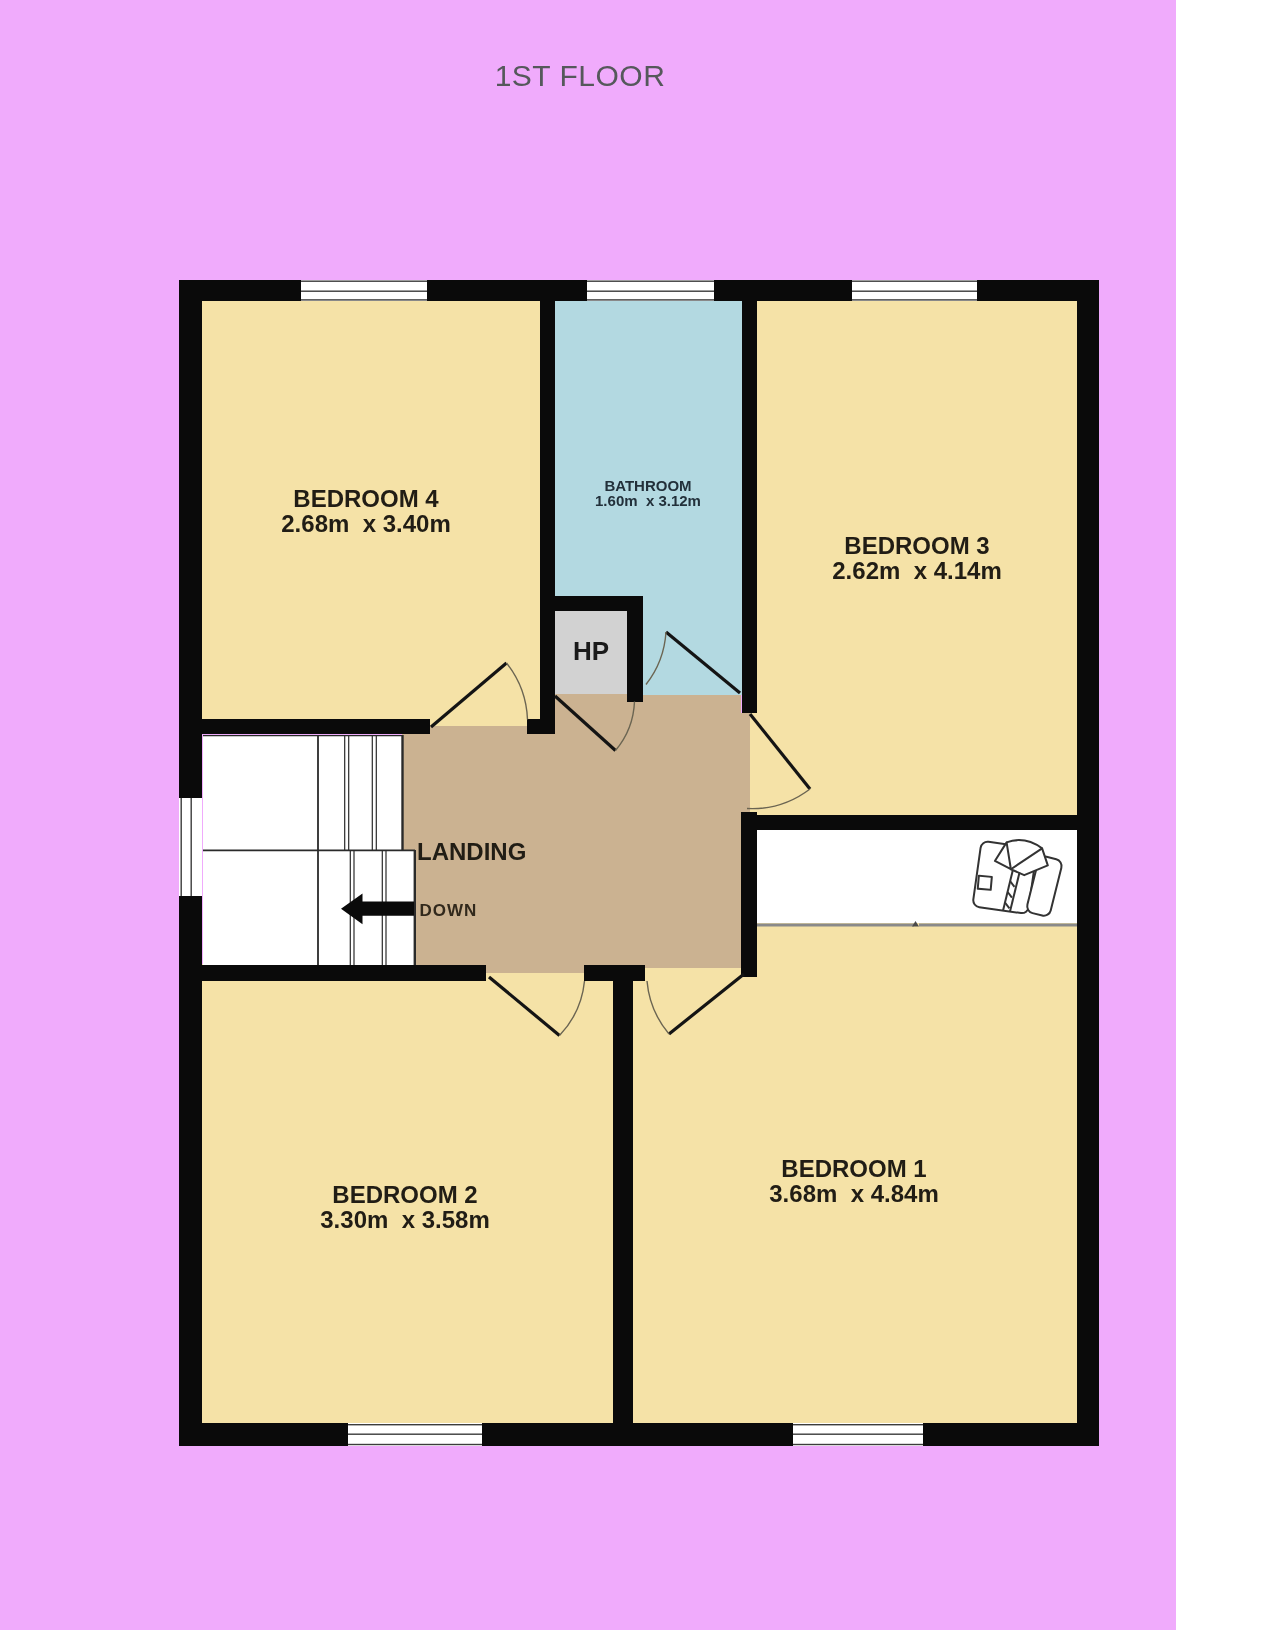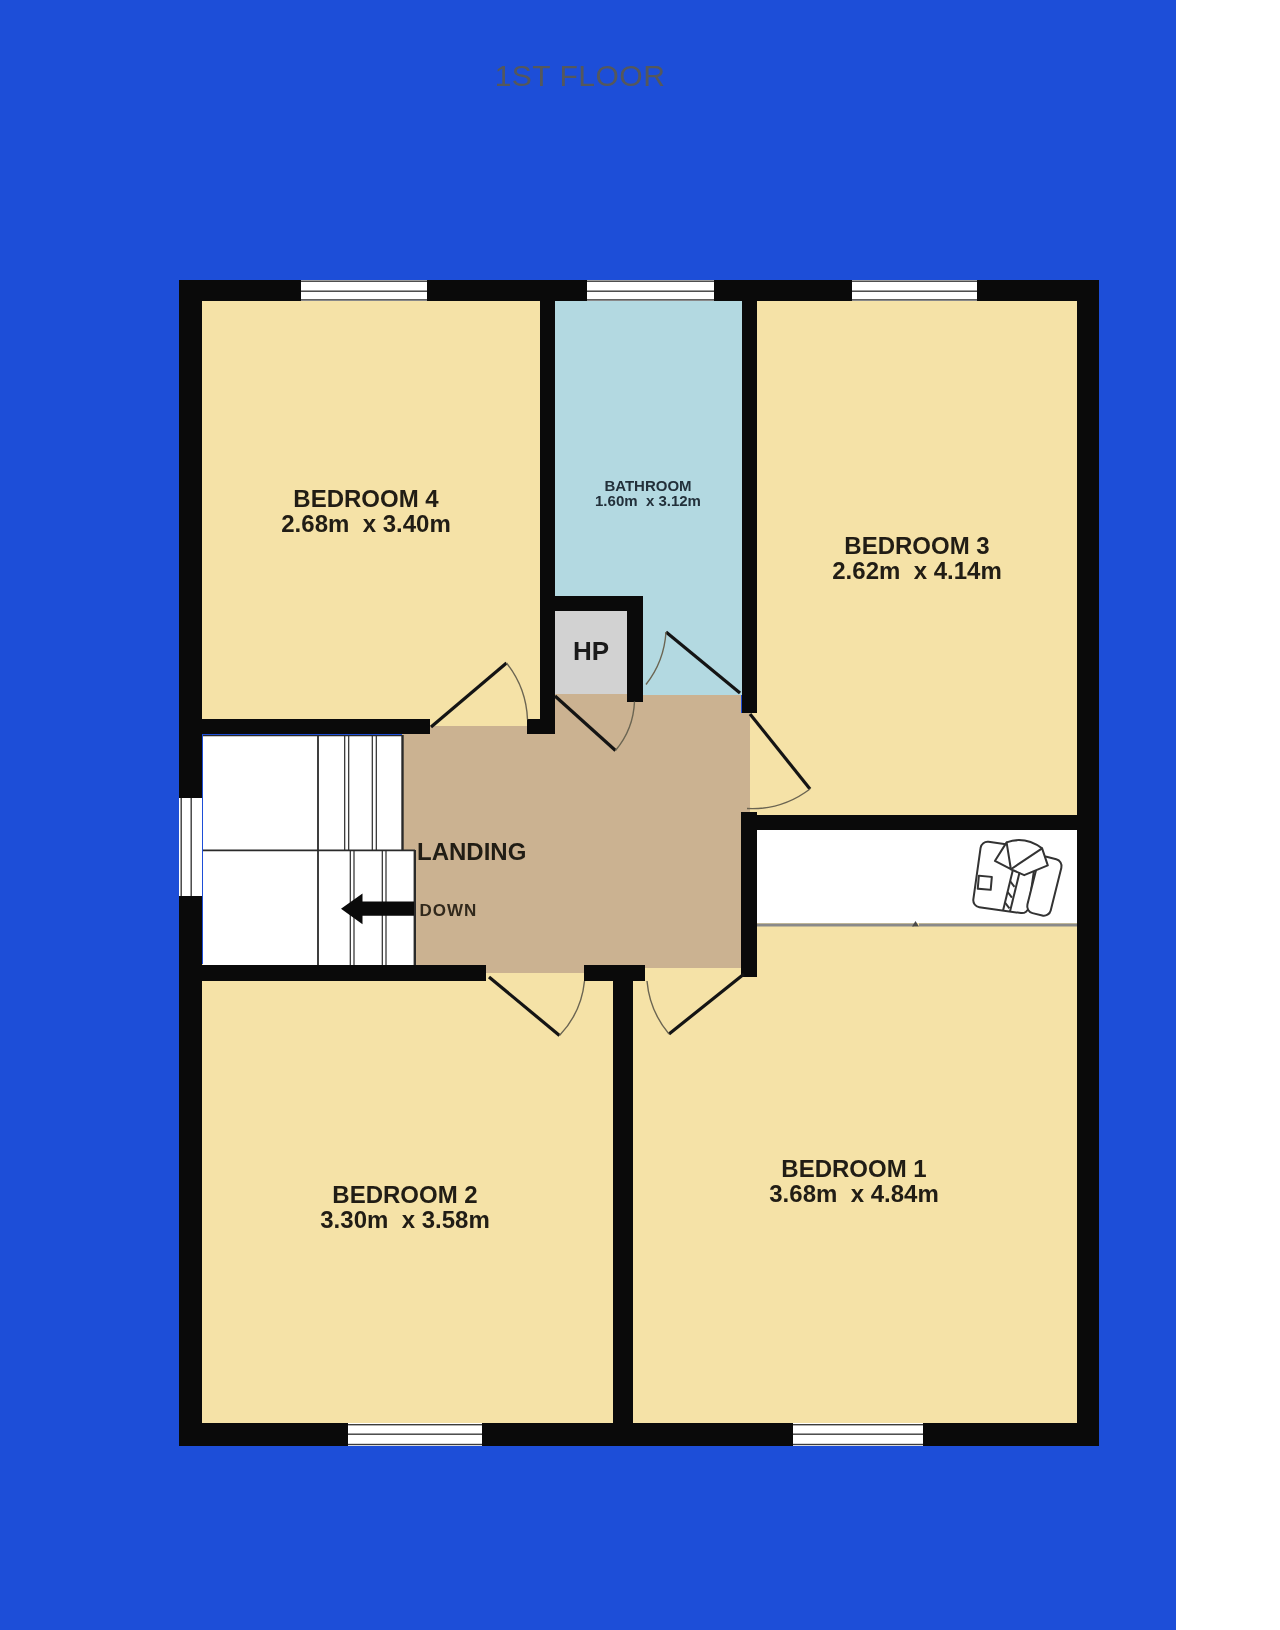--- a/index.html
+++ b/index.html
@@ -1,16 +1,16 @@
 <!DOCTYPE html>
 <html><head>
 <meta charset="utf-8">
 <style>
   html,body{margin:0;padding:0;background:#ffffff;}
-  .page{position:relative;width:1176px;height:1630px;background:#1d4ed8;font-family:"Liberation Sans",sans-serif;}
+  .page{position:relative;width:1176px;height:1630px;background:#f0abfc;font-family:"Liberation Sans",sans-serif;}
   svg{position:absolute;left:0;top:0;}
   text{font-family:"Liberation Sans",sans-serif;}
 </style>
 </head>
 <body>
 <div class="page">
 <svg width="1280" height="1630" viewBox="0 0 1280 1630">
 
   <text x="580" y="86" font-size="30" fill="#55585b" text-anchor="middle" letter-spacing="0.5">1ST FLOOR</text>
 

